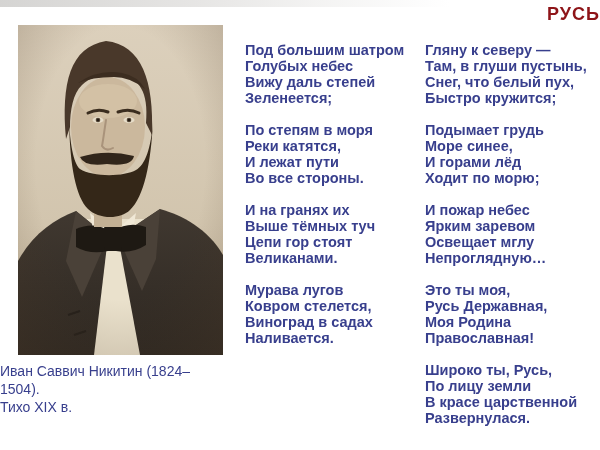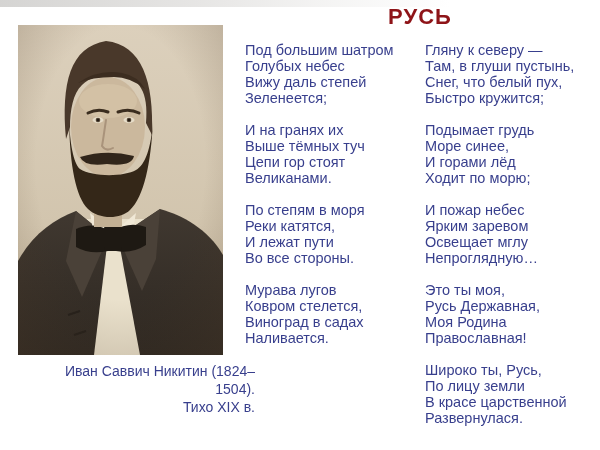--- a/index.html
+++ b/index.html
@@ -24,44 +24,43 @@
   .photo {
     position: absolute;
     left: 18px; top: 25px;
     width: 205px; height: 330px;
   }
   .photo svg { display: block; width: 205px; height: 330px; }
   .caption {
     position: absolute;
     left: 0; top: 362px;
     width: 240px;
-    text-align: right;
+    text-align: left;
     font-size: 14px;
     line-height: 18px;
     font-weight: normal;
     color: var(--text-color, #383f8d);
-    padding-left: 15px;
   }
   .title {
     position: absolute;
     left: 240px; top: 4px;
     width: 360px;
     margin: 0;
-    text-align: center;
-    font-size: 22px;
+    text-align: right;
+    font-size: 18px;
     font-weight: bold;
     letter-spacing: 1px;
     color: var(--title-color, #8e1418);
   }
   .poem-col {
     position: absolute;
     top: 42px;
     width: 180px;
     font-size: 14.5px;
-    font-weight: normal;
+    font-weight: bold;
     line-height: 16px;
     white-space: nowrap;
     color: var(--text-color, #383f8d);
   }
   .poem-col.col1 { left: 245px; }
   .poem-col.col2 { left: 425px; }
   .stanza { margin: 0 0 16px 0; }
 </style>
 </head>
 <body>
@@ -142,22 +141,22 @@
   <div class="caption">
       <div>Иван Саввич Никитин (1824–</div>
       <div>1504).</div>
       <div>Тихо XIX в.</div>
     </div>
 
   <h1 class="title">РУСЬ</h1>
 
   <div class="poem-col col1">
       <p class="stanza">Под большим шатром<br>Голубых небес<br>Вижу даль степей<br>Зеленеется;</p>
+      <p class="stanza">По степям в моря<br>Реки катятся,<br>И лежат пути<br>Во все стороны.</p>
       <p class="stanza">И на гранях их<br>Выше тёмных туч<br>Цепи гор стоят<br>Великанами.</p>
-      <p class="stanza">По степям в моря<br>Реки катятся,<br>И лежат пути<br>Во все стороны.</p>
       <p class="stanza">Мурава лугов<br>Ковром стелется,<br>Виноград в садах<br>Наливается.</p>
     </div>
   <div class="poem-col col2">
       <p class="stanza">Гляну к северу —<br>Там, в глуши пустынь,<br>Снег, что белый пух,<br>Быстро кружится;</p>
       <p class="stanza">Подымает грудь<br>Море синее,<br>И горами лёд<br>Ходит по морю;</p>
       <p class="stanza">И пожар небес<br>Ярким заревом<br>Освещает мглу<br>Непроглядную…</p>
       <p class="stanza">Это ты моя,<br>Русь Державная,<br>Моя Родина<br>Православная!</p>
       <p class="stanza">Широко ты, Русь,<br>По лицу земли<br>В красе царственной<br>Развернулася.</p>
     </div>
 

